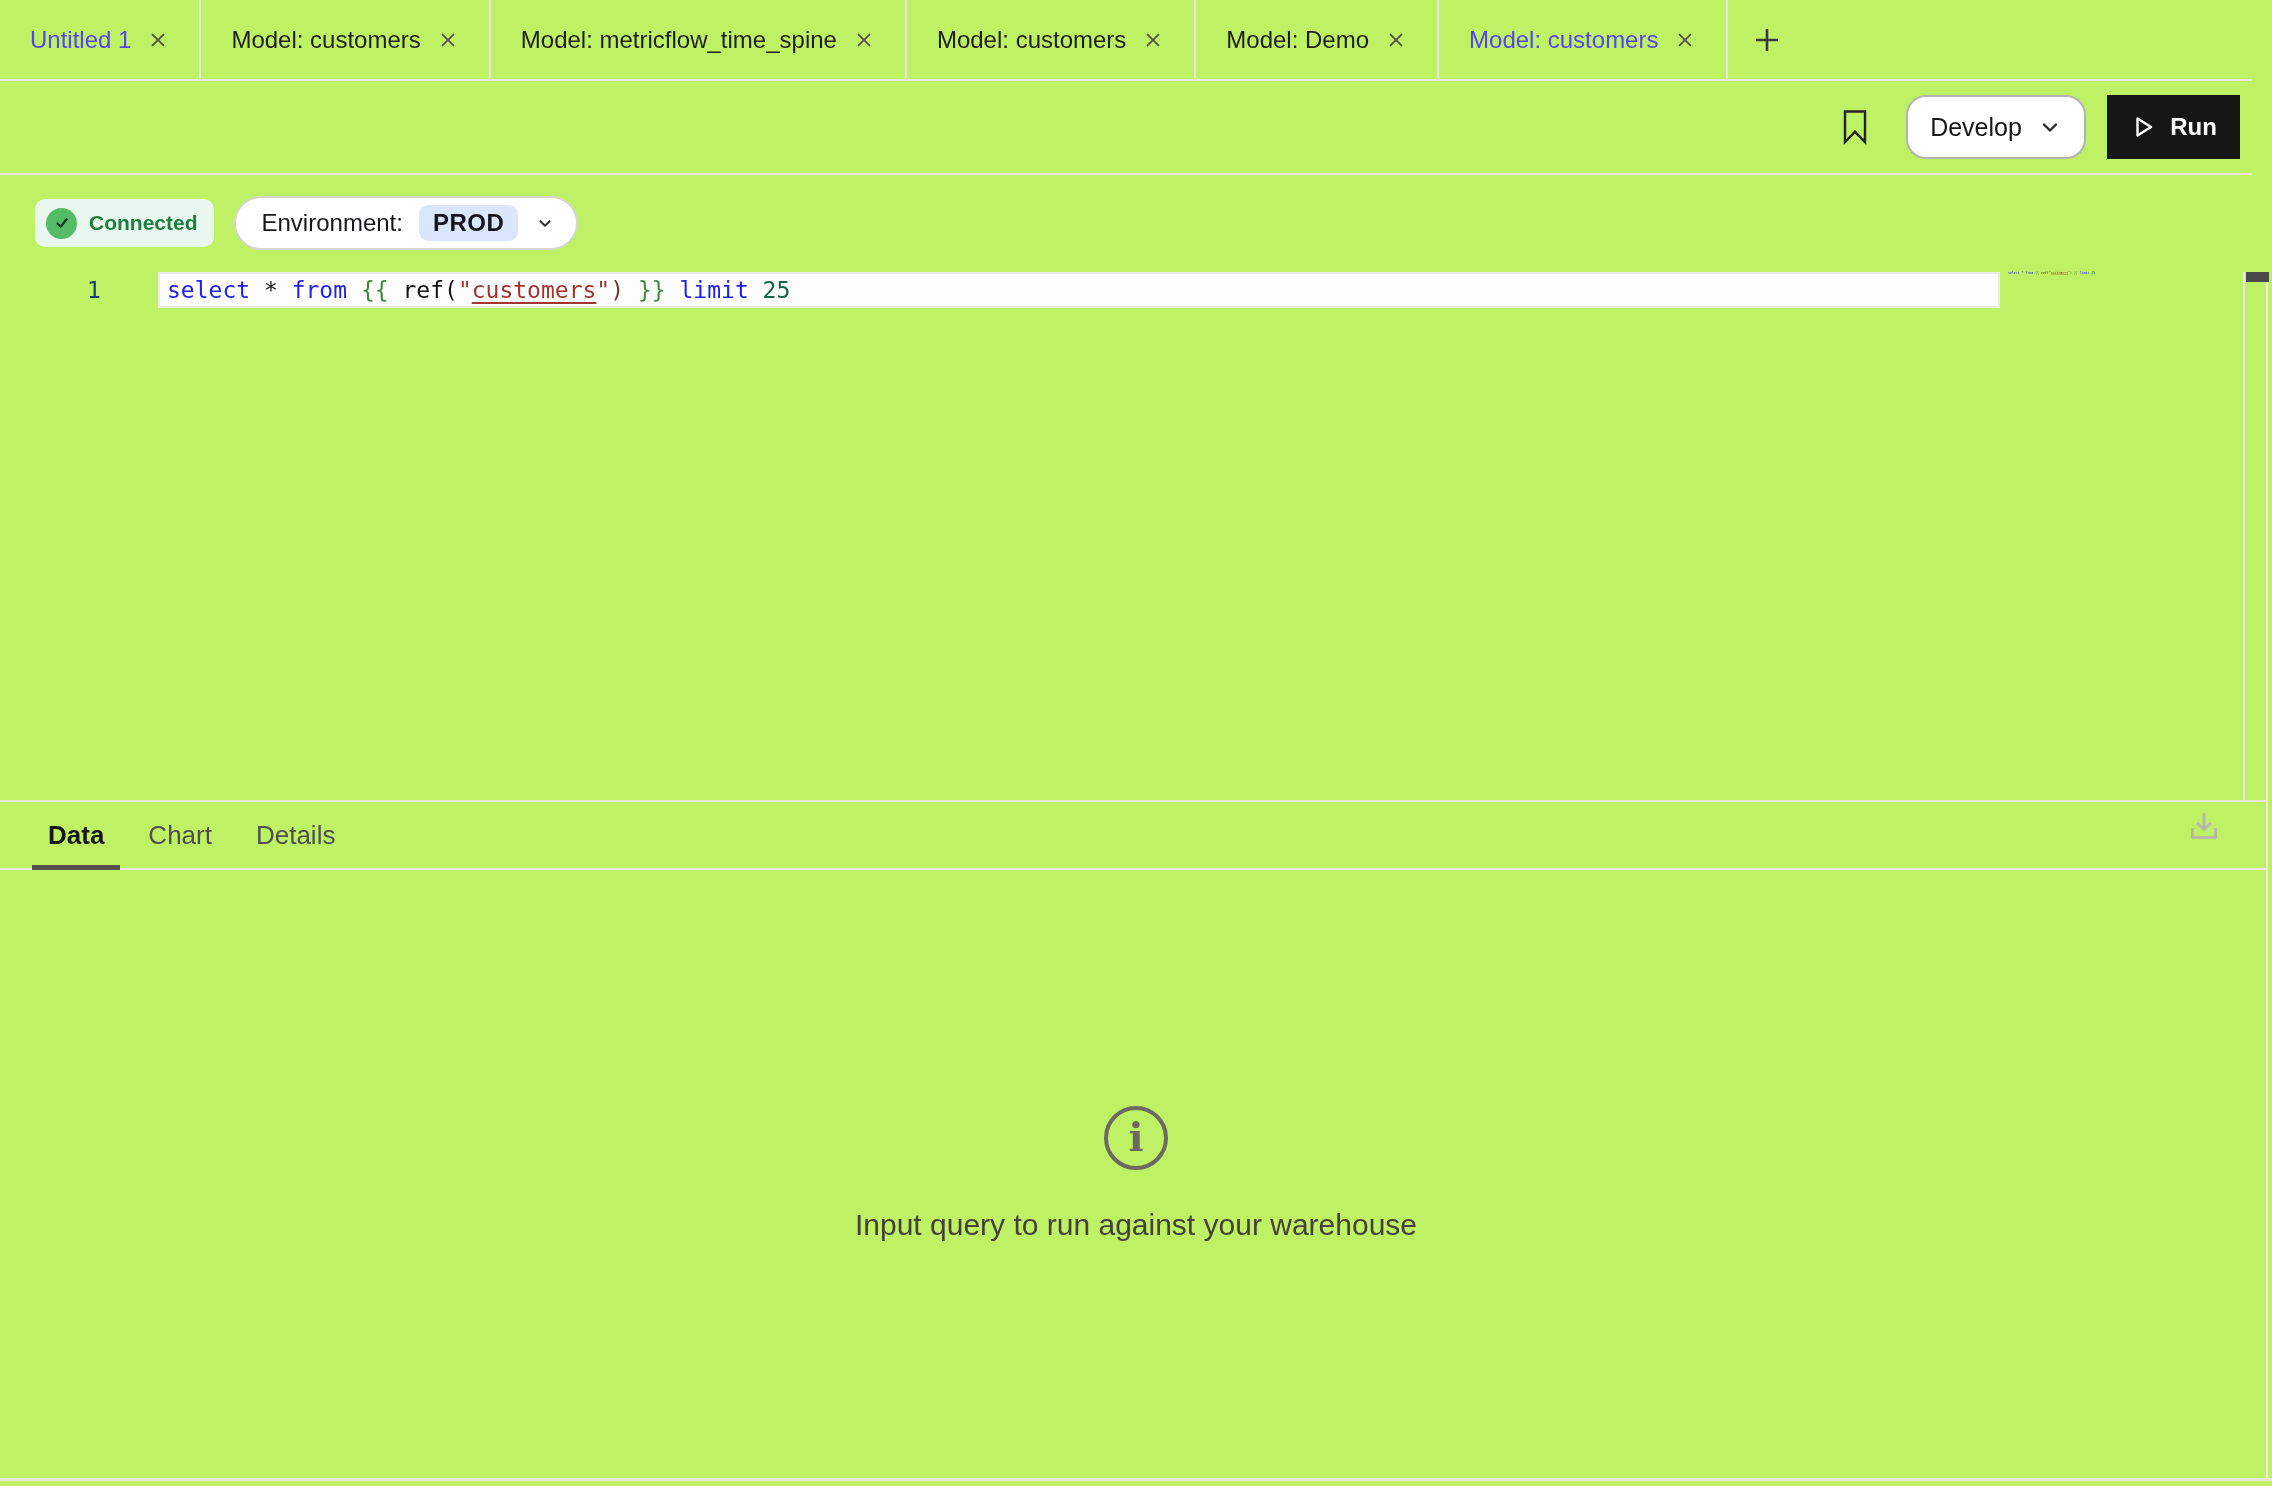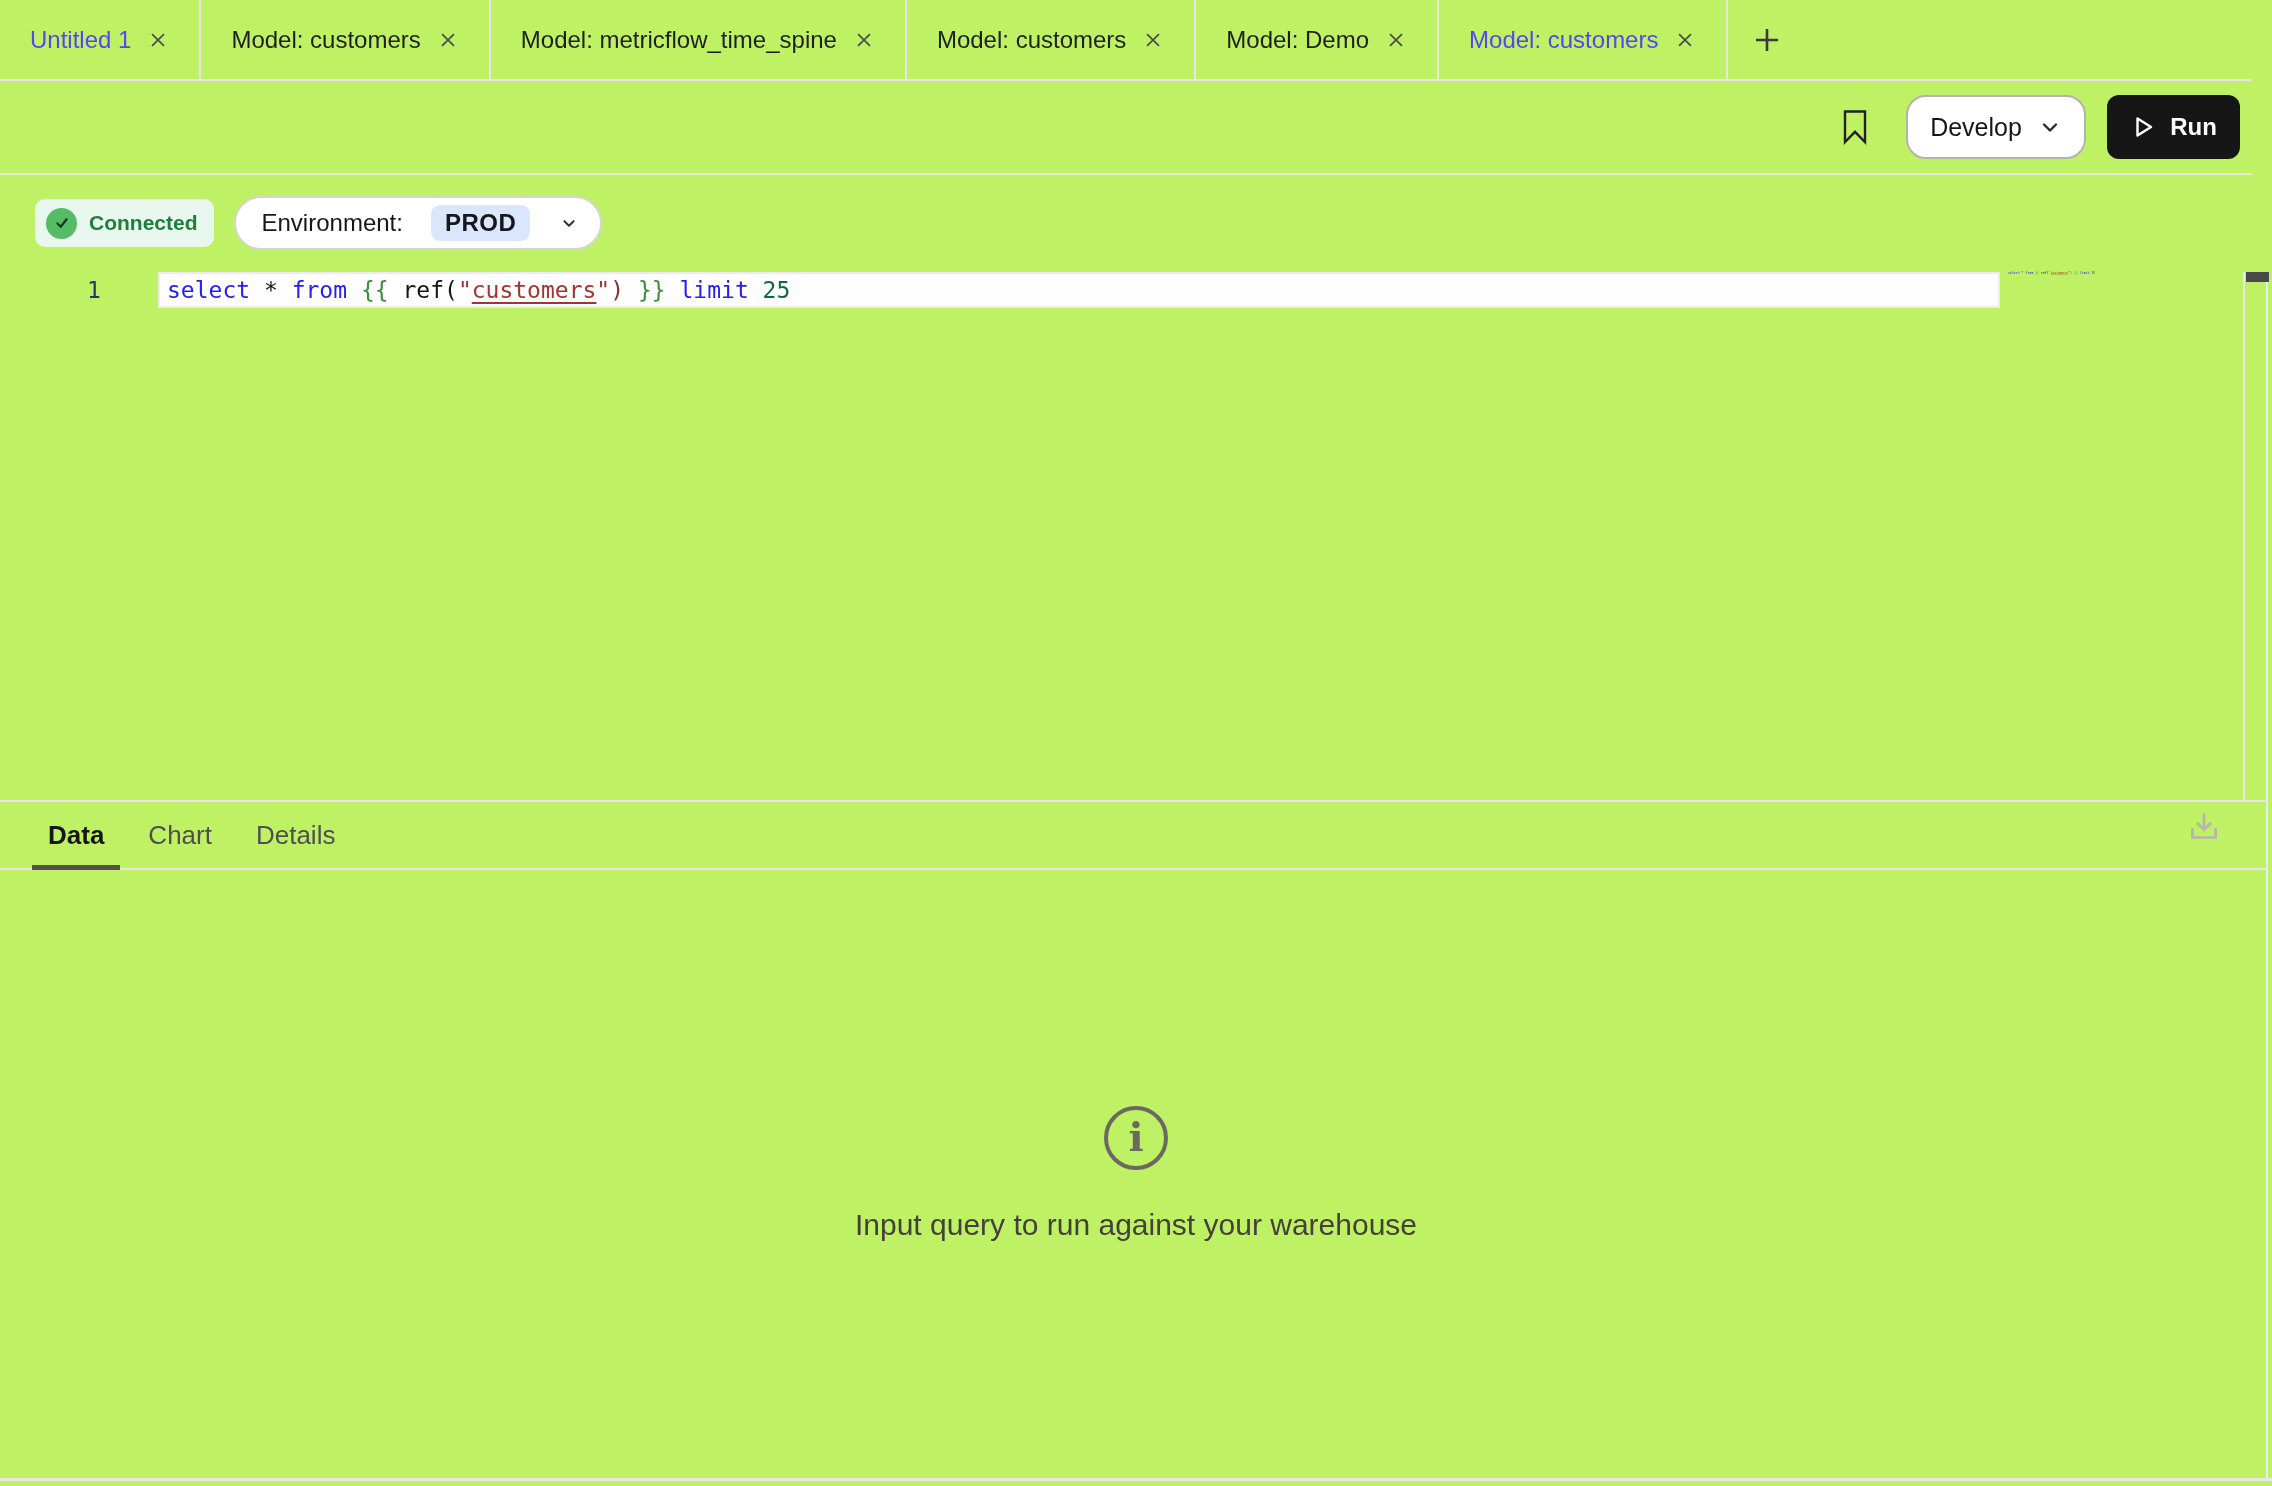--- a/index.html
+++ b/index.html
@@ -26,33 +26,33 @@
   .newtab{display:flex;align-items:center;justify-content:center;width:78px;cursor:pointer;}
 
   
   .toolbar{position:absolute;top:81px;left:0;width:2252px;height:94px;
     border-bottom:2px solid var(--border);display:flex;align-items:center;justify-content:flex-end;}
   .bookmark-btn{display:flex;align-items:center;margin-right:38px;cursor:pointer;}
   .develop-btn{display:flex;align-items:center;justify-content:center;gap:16px;
     width:180px;height:64px;border:2px solid #b3b3b3;border-radius:20px;background:#fff;
     font-size:25px;color:#161616;margin-right:21px;cursor:pointer;}
   .run-btn{display:flex;align-items:center;justify-content:center;gap:14px;
-    width:133px;height:64px;border:none;border-radius:12px;background:var(--run_bg);
+    width:133px;height:64px;border:none;border-radius:0;background:var(--run_bg);
     color:#fff;font-size:24px;font-weight:700;margin-right:12px;cursor:pointer;
     font-family:"Liberation Sans",sans-serif;}
 
   
   .status-row{position:absolute;top:175px;left:0;height:96px;display:flex;align-items:center;
     padding-left:35px;gap:20px;}
   .connected-badge{display:flex;align-items:center;gap:12px;height:48px;
     padding:0 16px 0 11px;border-radius:10px;background:var(--connected_bg);}
   .check-circle{width:31px;height:31px;border-radius:50%;background:var(--connected_circle);
     display:flex;align-items:center;justify-content:center;}
   .connected-label{font-size:21px;color:var(--connected_text);font-weight:700;}
-  .env-select{display:flex;align-items:center;gap:28px;height:54px;border:2px solid #d6d4d2;
+  .env-select{display:flex;align-items:center;gap:16px;height:54px;border:2px solid #d6d4d2;
     border-radius:27px;background:#fff;padding:0 20px 0 26px;cursor:pointer;}
   .env-label{font-size:24px;color:#15171c;}
   .env-pill{background:var(--prod_bg);border-radius:9px;padding:4px 14px;
     font-size:24px;font-weight:700;color:#15171c;letter-spacing:.5px;}
 
   
   .gutter-num{position:absolute;left:80px;top:272px;width:28px;text-align:center;
     font-family:"DejaVu Sans Mono",monospace;font-size:23px;line-height:36px;color:var(--gutter);}
   .active-line{position:absolute;left:158px;top:272px;width:1842px;height:36px;
     background:#fdfdfd;border:2px solid #ebebeb;}

